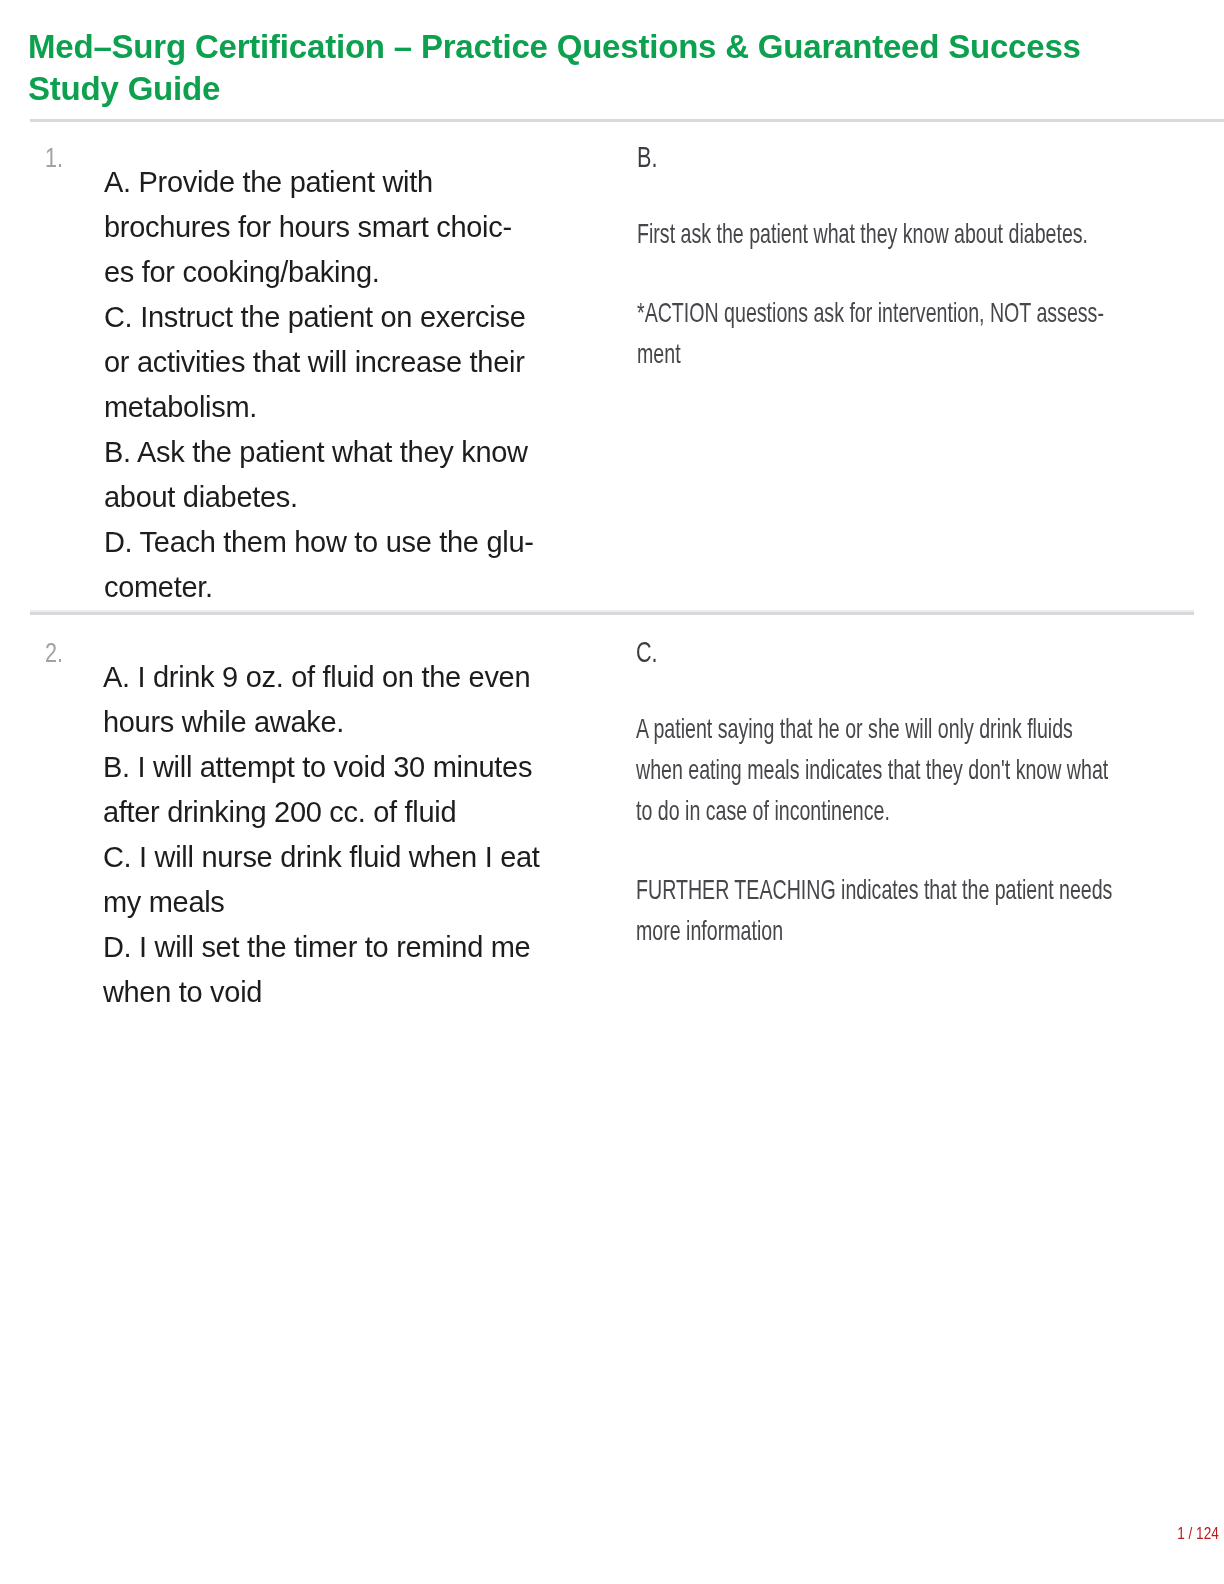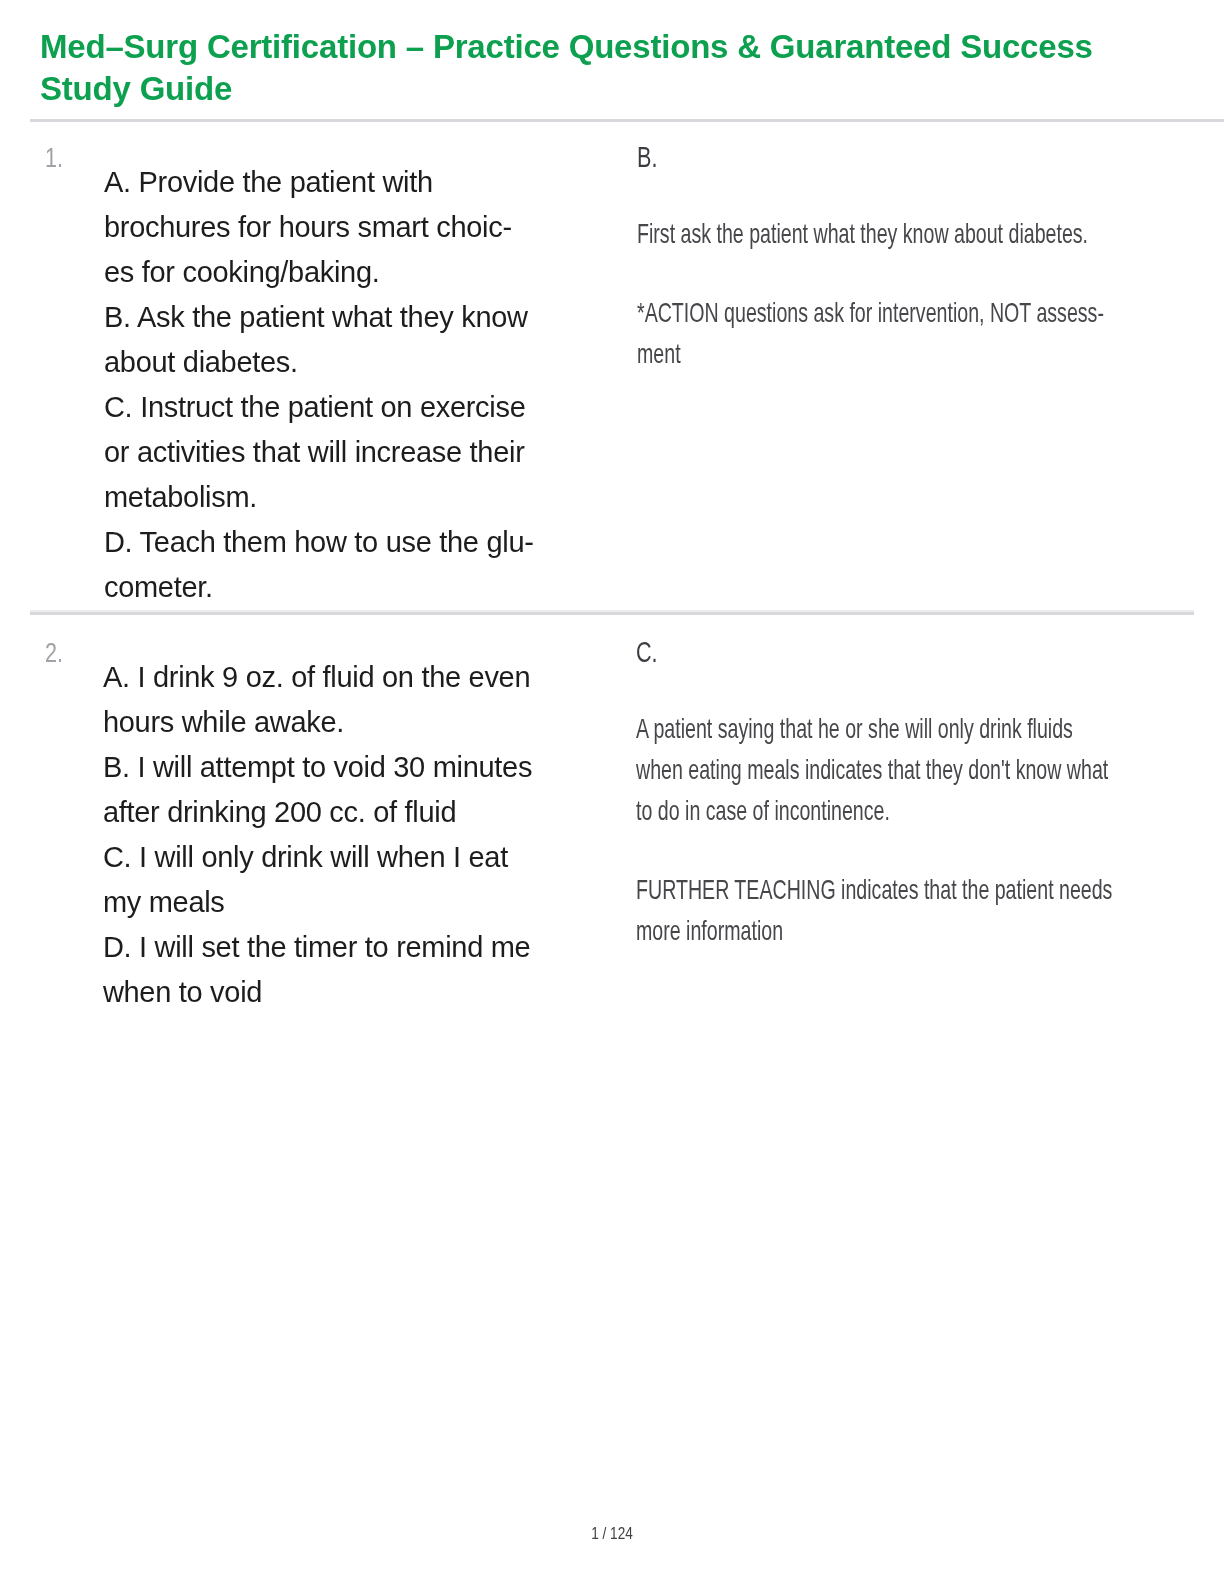--- a/index.html
+++ b/index.html
@@ -9,21 +9,21 @@
   }
   body {
     width: 1224px;
     height: 1584px;
     position: relative;
     overflow: hidden;
     font-family: "Liberation Sans", "DejaVu Sans", sans-serif;
     color: #1d1d1f;
   }
   .title-wrap {
-    padding: 26px 20px 0 40px;
+    padding: 26px 20px 0 28px;
   }
   h1.doc-title {
     margin: 0;
     font-size: 33px;
     line-height: 42px;
     font-weight: 700;
     letter-spacing: -0.2px;
     color: #0ca04f;
     white-space: pre;
   }
@@ -93,24 +93,24 @@
     height: 3px;
     background: #d8d8dc;
     border-top: 2px solid #ededf0;
     margin: 0 30px;
   }
   .footer {
     position: absolute;
     left: 0;
     right: 0;
     bottom: 42px;
-    text-align: center;
+    text-align: right;
     font-size: 17px;
     line-height: 17px;
-    color: #404040;
+    color: #b91c1c;
   }
   .footer > span {
     display: inline-block;
     transform: scaleX(0.8);
     transform-origin: 50% 50%;
   }
 </style>
 </head>
 <body>
 
@@ -123,25 +123,25 @@
 
 <div class="q-row first">
   <div class="q-num">
     <span>1.</span>
   </div>
   <div class="q-left">
     <div class="options">
       <div class="option">A. Provide the patient with
 brochures for hours smart choic-
 es for cooking/baking.</div>
-      <div class="option">B. Ask the patient what they know
-about diabetes.</div>
       <div class="option">C. Instruct the patient on exercise
 or activities that will increase their
 metabolism.</div>
+      <div class="option">B. Ask the patient what they know
+about diabetes.</div>
       <div class="option">D. Teach them how to use the glu-
 cometer.</div>
     </div>
   </div>
   <div class="q-right">
     <div class="ans-letter">
       <span>B.</span>
     </div>
     <div class="ans-p p-first">First ask the patient what they know about diabetes.</div>
     <div class="ans-p p-next">*ACTION questions ask for intervention, NOT assess-
@@ -154,21 +154,21 @@
 <div class="q-row second">
   <div class="q-num">
     <span>2.</span>
   </div>
   <div class="q-left">
     <div class="options">
       <div class="option">A. I drink 9 oz. of fluid on the even
 hours while awake.</div>
       <div class="option">B. I will attempt to void 30 minutes
 after drinking 200 cc. of fluid</div>
-      <div class="option">C. I will only drink will when I eat
+      <div class="option">C. I will nurse drink fluid when I eat
 my meals</div>
       <div class="option">D. I will set the timer to remind me
 when to void</div>
     </div>
   </div>
   <div class="q-right">
     <div class="ans-letter">
       <span>C.</span>
     </div>
     <div class="ans-p p-first">A patient saying that he or she will only drink fluids

